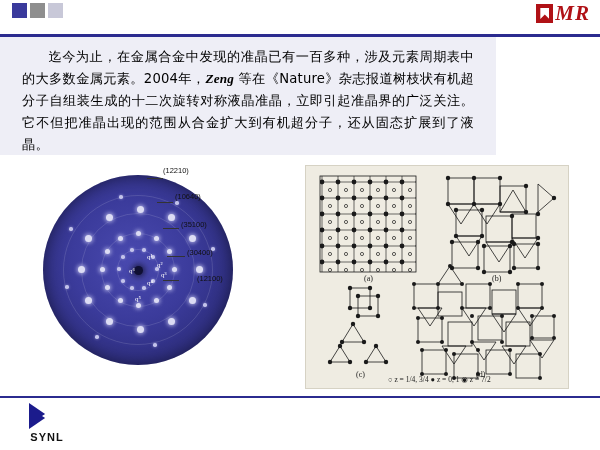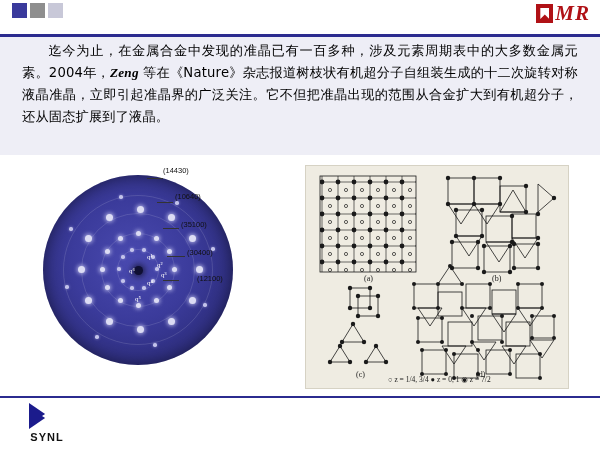--- a/index.html
+++ b/index.html
@@ -64,25 +64,25 @@
     font-style: italic;
     color: #b01116;
     letter-spacing: 1px;
     line-height: 19px;
   }
 
   
   .text-block {
     position: absolute;
     left: 0; top: 37px;
-    width: 600px;
+    width: 496px;
     height: 118px;
     background: #eeeef6;
     box-sizing: border-box;
-    padding: 3px 22px 0 22px;
+    padding: 9px 22px 0 22px;
   }
   .text-block p {
     margin: 0;
     font-family: "DejaVu Sans", sans-serif;
     font-size: 13.2px;
     line-height: 22px;
     color: #000000;
     text-align: justify;
     text-indent: 2em;
     letter-spacing: 0.2px;
@@ -303,21 +303,21 @@
 
       <div class="q-label" style="left:104px;top:78px;">q¹</div>
       <div class="q-label" style="left:114px;top:86px;">q²</div>
       <div class="q-label" style="left:118px;top:96px;">q³</div>
       <div class="q-label" style="left:104px;top:104px;">q⁴</div>
       <div class="q-label" style="left:92px;top:120px;">q⁵</div>
       <div class="q-label" style="left:86px;top:92px;">q⁶</div>
     </div>
 
     <div class="disc-labels">
-      <span style="left:128px;top:-4px;">(14430)</span>
+      <span style="left:128px;top:-4px;">(12210)</span>
       <span style="left:140px;top:22px;">(10640)</span>
       <span style="left:146px;top:50px;">(35100)</span>
       <span style="left:152px;top:78px;">(30400)</span>
       <span style="left:146px;top:104px;padding-left:16px;">(12100)</span>
       <i class="lead" style="left:112px;top:8px;width:16px;"></i>
       <i class="lead" style="left:122px;top:32px;width:16px;"></i>
       <i class="lead" style="left:128px;top:58px;width:16px;"></i>
       <i class="lead" style="left:132px;top:86px;width:18px;"></i>
       <i class="lead" style="left:128px;top:110px;width:16px;"></i>
     </div>

